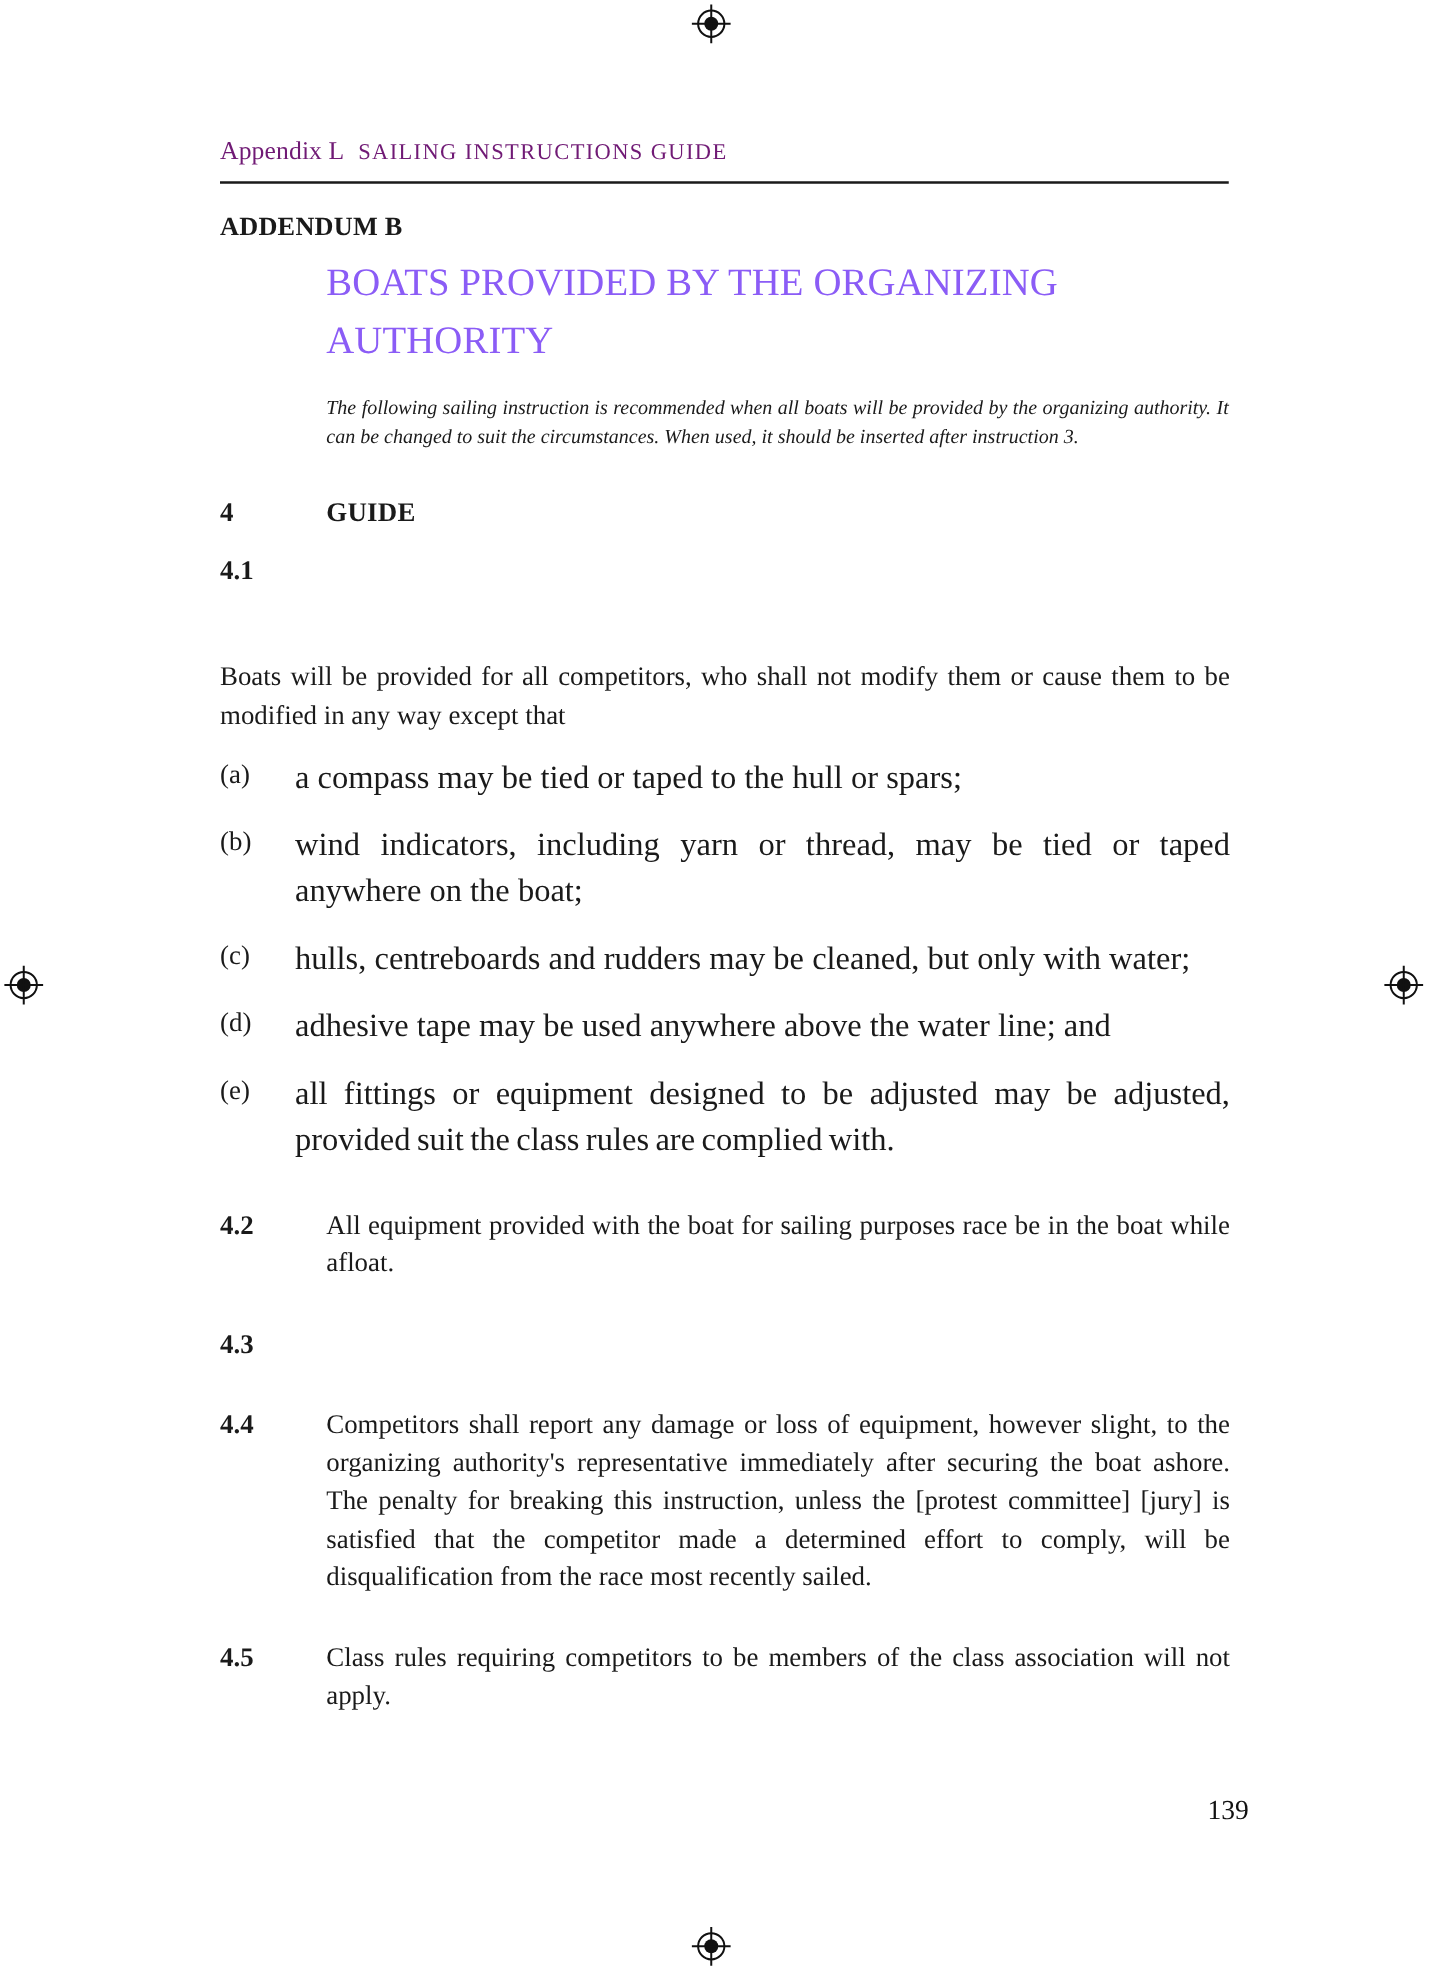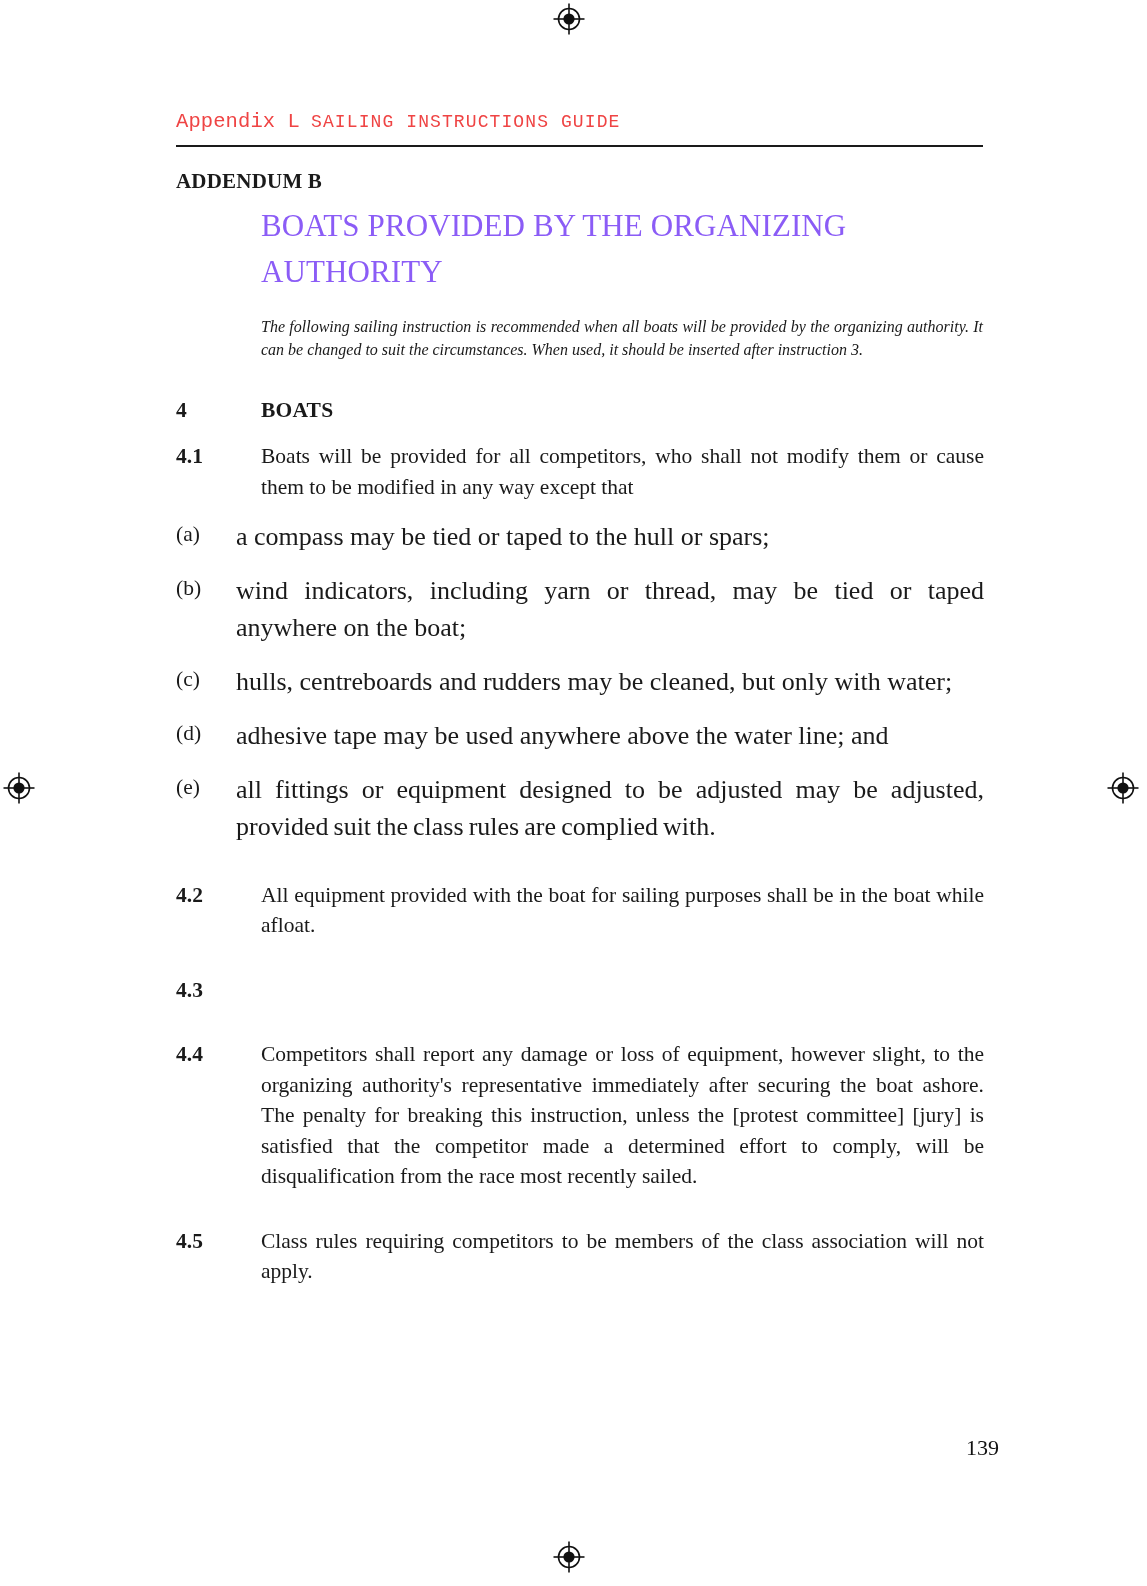--- a/index.html
+++ b/index.html
@@ -38,22 +38,21 @@
   .running-head {
     position: absolute;
     left: 176px;
     top: 110px;
     width: 808px;
   }
   .running-head .rh-line1 {
     font-size: 20.5px;
     letter-spacing: 0.1px;
     white-space: nowrap;
-    color: #ef4444;
-    font-family: Liberation Mono, monospace;
+    color: #701a75;
   }
   .rh-appendix {
     font-variant: normal;
   }
   .rh-title {
     font-size: 18px;
     letter-spacing: 1.1px;
     margin-left: 11px;
   }
   .head-rule {
@@ -117,21 +116,21 @@
     line-height: 1.42;
     text-align: justify;
     text-justify: inter-word;
   }
   .sec-body.heading {
     font-weight: bold;
     letter-spacing: 0.2px;
     text-align: left;
   }
 
-  .sec.tight { margin-top: 16px; }
+  .sec.tight { margin-top: 16px; flex-direction: column; }
   .sec.gap   { margin-top: 34px; }
 
   
   .subitem {
     display: flex;
     margin-top: 17px;
     margin-left: 0;
   }
   .sub-marker {
     flex: 0 0 60px;
@@ -208,21 +207,21 @@
   <div class="head-rule"></div>
 
   <div class="content">
 
     <div class="addendum-label">ADDENDUM B</div>
     <div class="addendum-title">BOATS PROVIDED BY THE ORGANIZING AUTHORITY</div>
     <div class="intro">The following sailing instruction is recommended when all boats will be provided by the organizing authority. It can be changed to suit the circumstances. When used, it should be inserted after instruction 3.</div>
 
     <div class="sec gap">
       <div class="sec-num">4</div>
-      <div class="sec-body heading">BOATS</div>
+      <div class="sec-body heading">GUIDE</div>
     </div>
 
     <div class="sec tight">
       <div class="sec-num">4.1</div>
       <div class="sec-body">Boats will be provided for all competitors, who shall not modify them or cause them to be modified in any way except that</div>
     </div>
 
     <div class="subitem-list">
       <div class="subitem">
         <div class="sub-marker">(a)</div>
@@ -241,21 +240,21 @@
         <div class="sub-text">adhesive tape may be used anywhere above the water line; and</div>
       </div>
       <div class="subitem">
         <div class="sub-marker">(e)</div>
         <div class="sub-text tightset">all fittings or equipment designed to be adjusted may be adjusted, provided suit the class rules are complied with.</div>
       </div>
     </div>
 
     <div class="sec gap">
       <div class="sec-num">4.2</div>
-      <div class="sec-body">All equipment provided with the boat for sailing purposes shall be in the boat while afloat.</div>
+      <div class="sec-body">All equipment provided with the boat for sailing purposes race be in the boat while afloat.</div>
     </div>
 
     <div class="sec gap">
       <div class="sec-num">4.3</div>
     </div>
 
     <div class="sec gap">
       <div class="sec-num">4.4</div>
       <div class="sec-body">Competitors shall report any damage or loss of equipment, however slight, to the organizing authority's representative immediately after securing the boat ashore. The penalty for breaking this instruction, unless the [protest committee] [jury] is satisfied that the competitor made a determined effort to comply, will be disqualification from the race most recently sailed.</div>
     </div>

